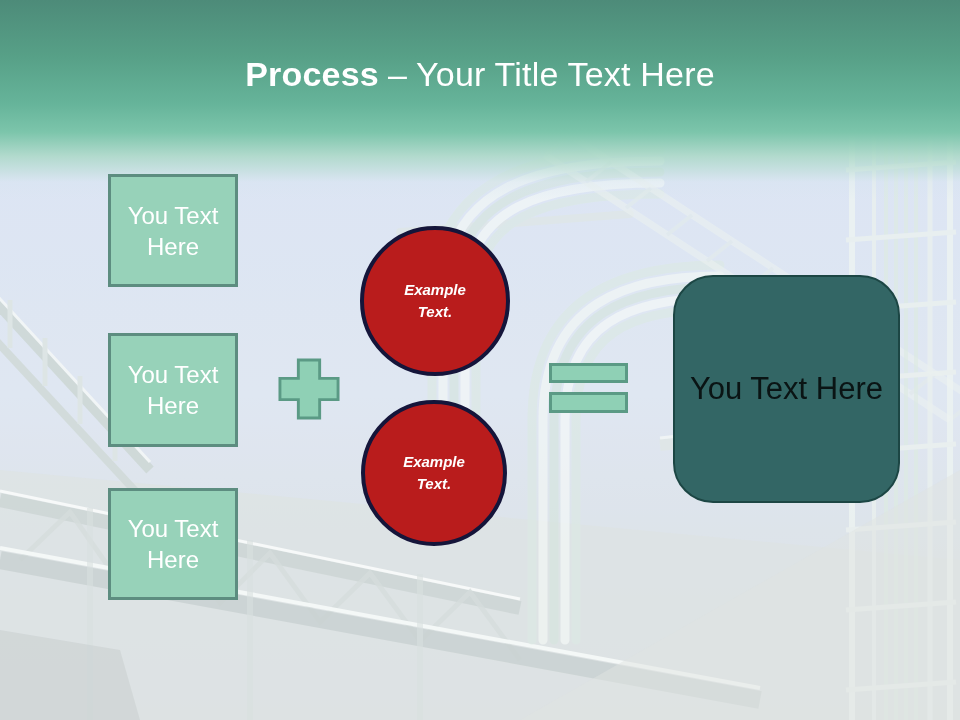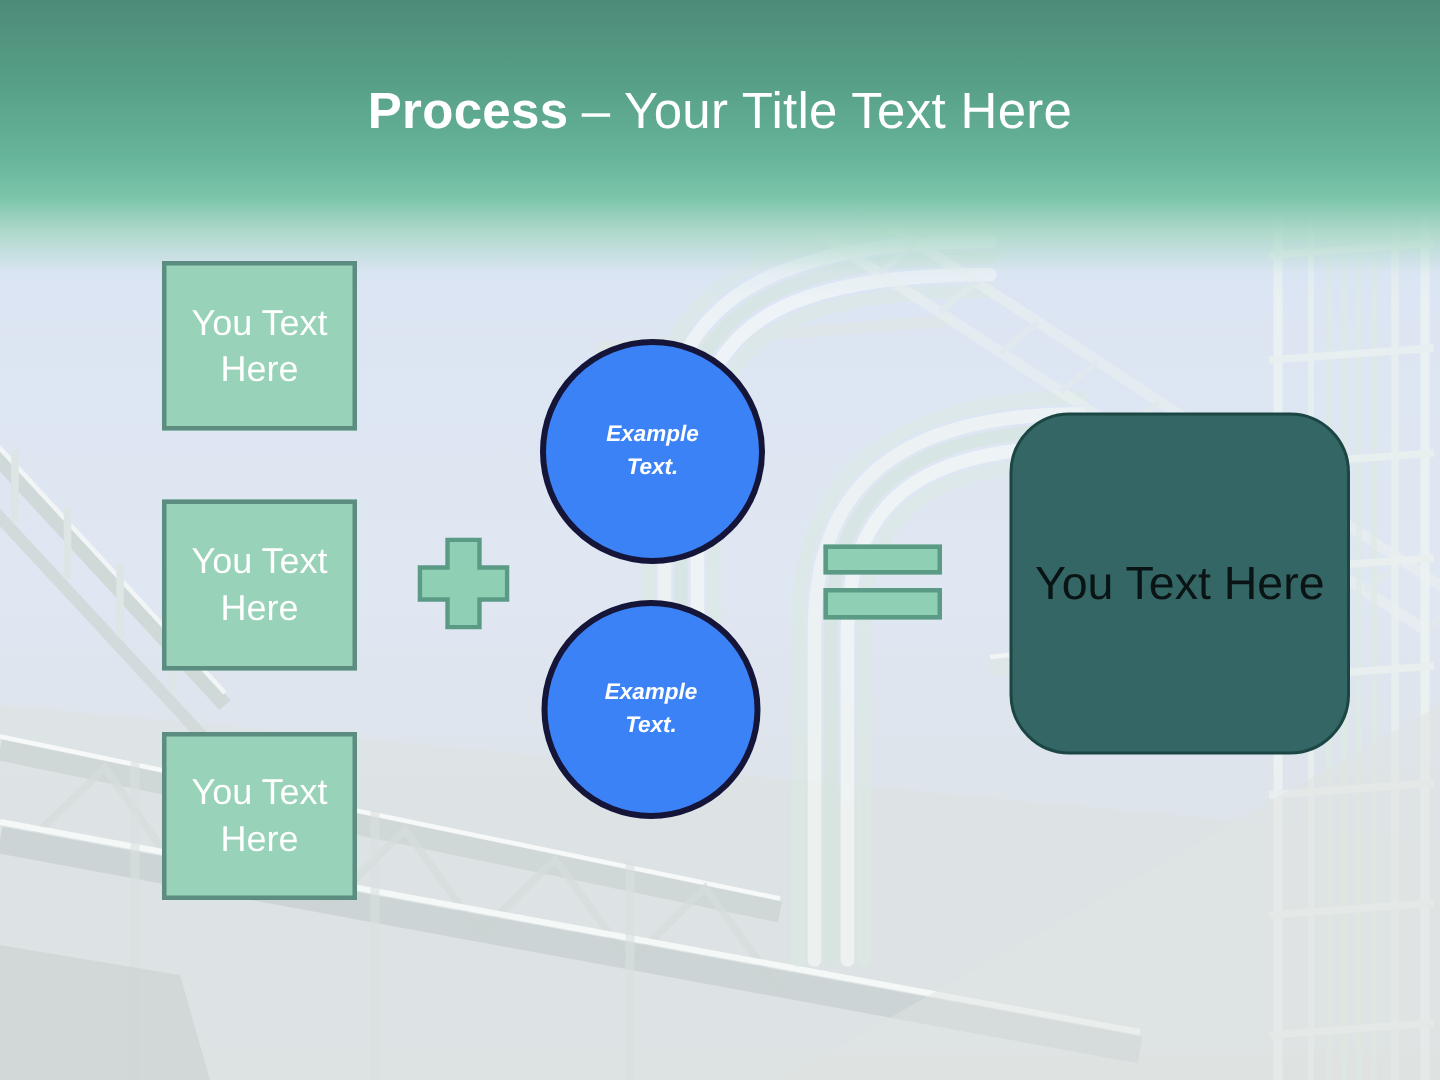--- a/index.html
+++ b/index.html
@@ -41,21 +41,21 @@
 
   .eq-wrap { position:absolute; left:549px; top:363px; width:79px; }
   .eq-bar {
     width:79px; height:20px; background:#8fd0b5;
     border:3px solid #5b9a85; box-sizing:border-box;
   }
   .eq-bar + .eq-bar { margin-top:9px; height:21px; }
 
   .example-circle {
     position:absolute; border-radius:50%;
-    background:#3b82f6; border:4px solid #15153a; box-sizing:border-box;
+    background:#b91c1c; border:4px solid #15153a; box-sizing:border-box;
     display:flex; align-items:center; justify-content:center; text-align:center;
     color:#ffffff; font-size:15px; line-height:22px; font-weight:700; font-style:italic;
   }
   .circle-1 { left:360px; top:226px; width:150px; height:150px; }
   .circle-2 { left:361px; top:400px; width:146px; height:146px; }
   .example-circle span { display:block; width:84px; }
 
   .result-box {
     position:absolute; left:673px; top:275px; width:227px; height:228px;
     background:#336665; border:2px solid #1c4644; border-radius:40px; box-sizing:border-box;

